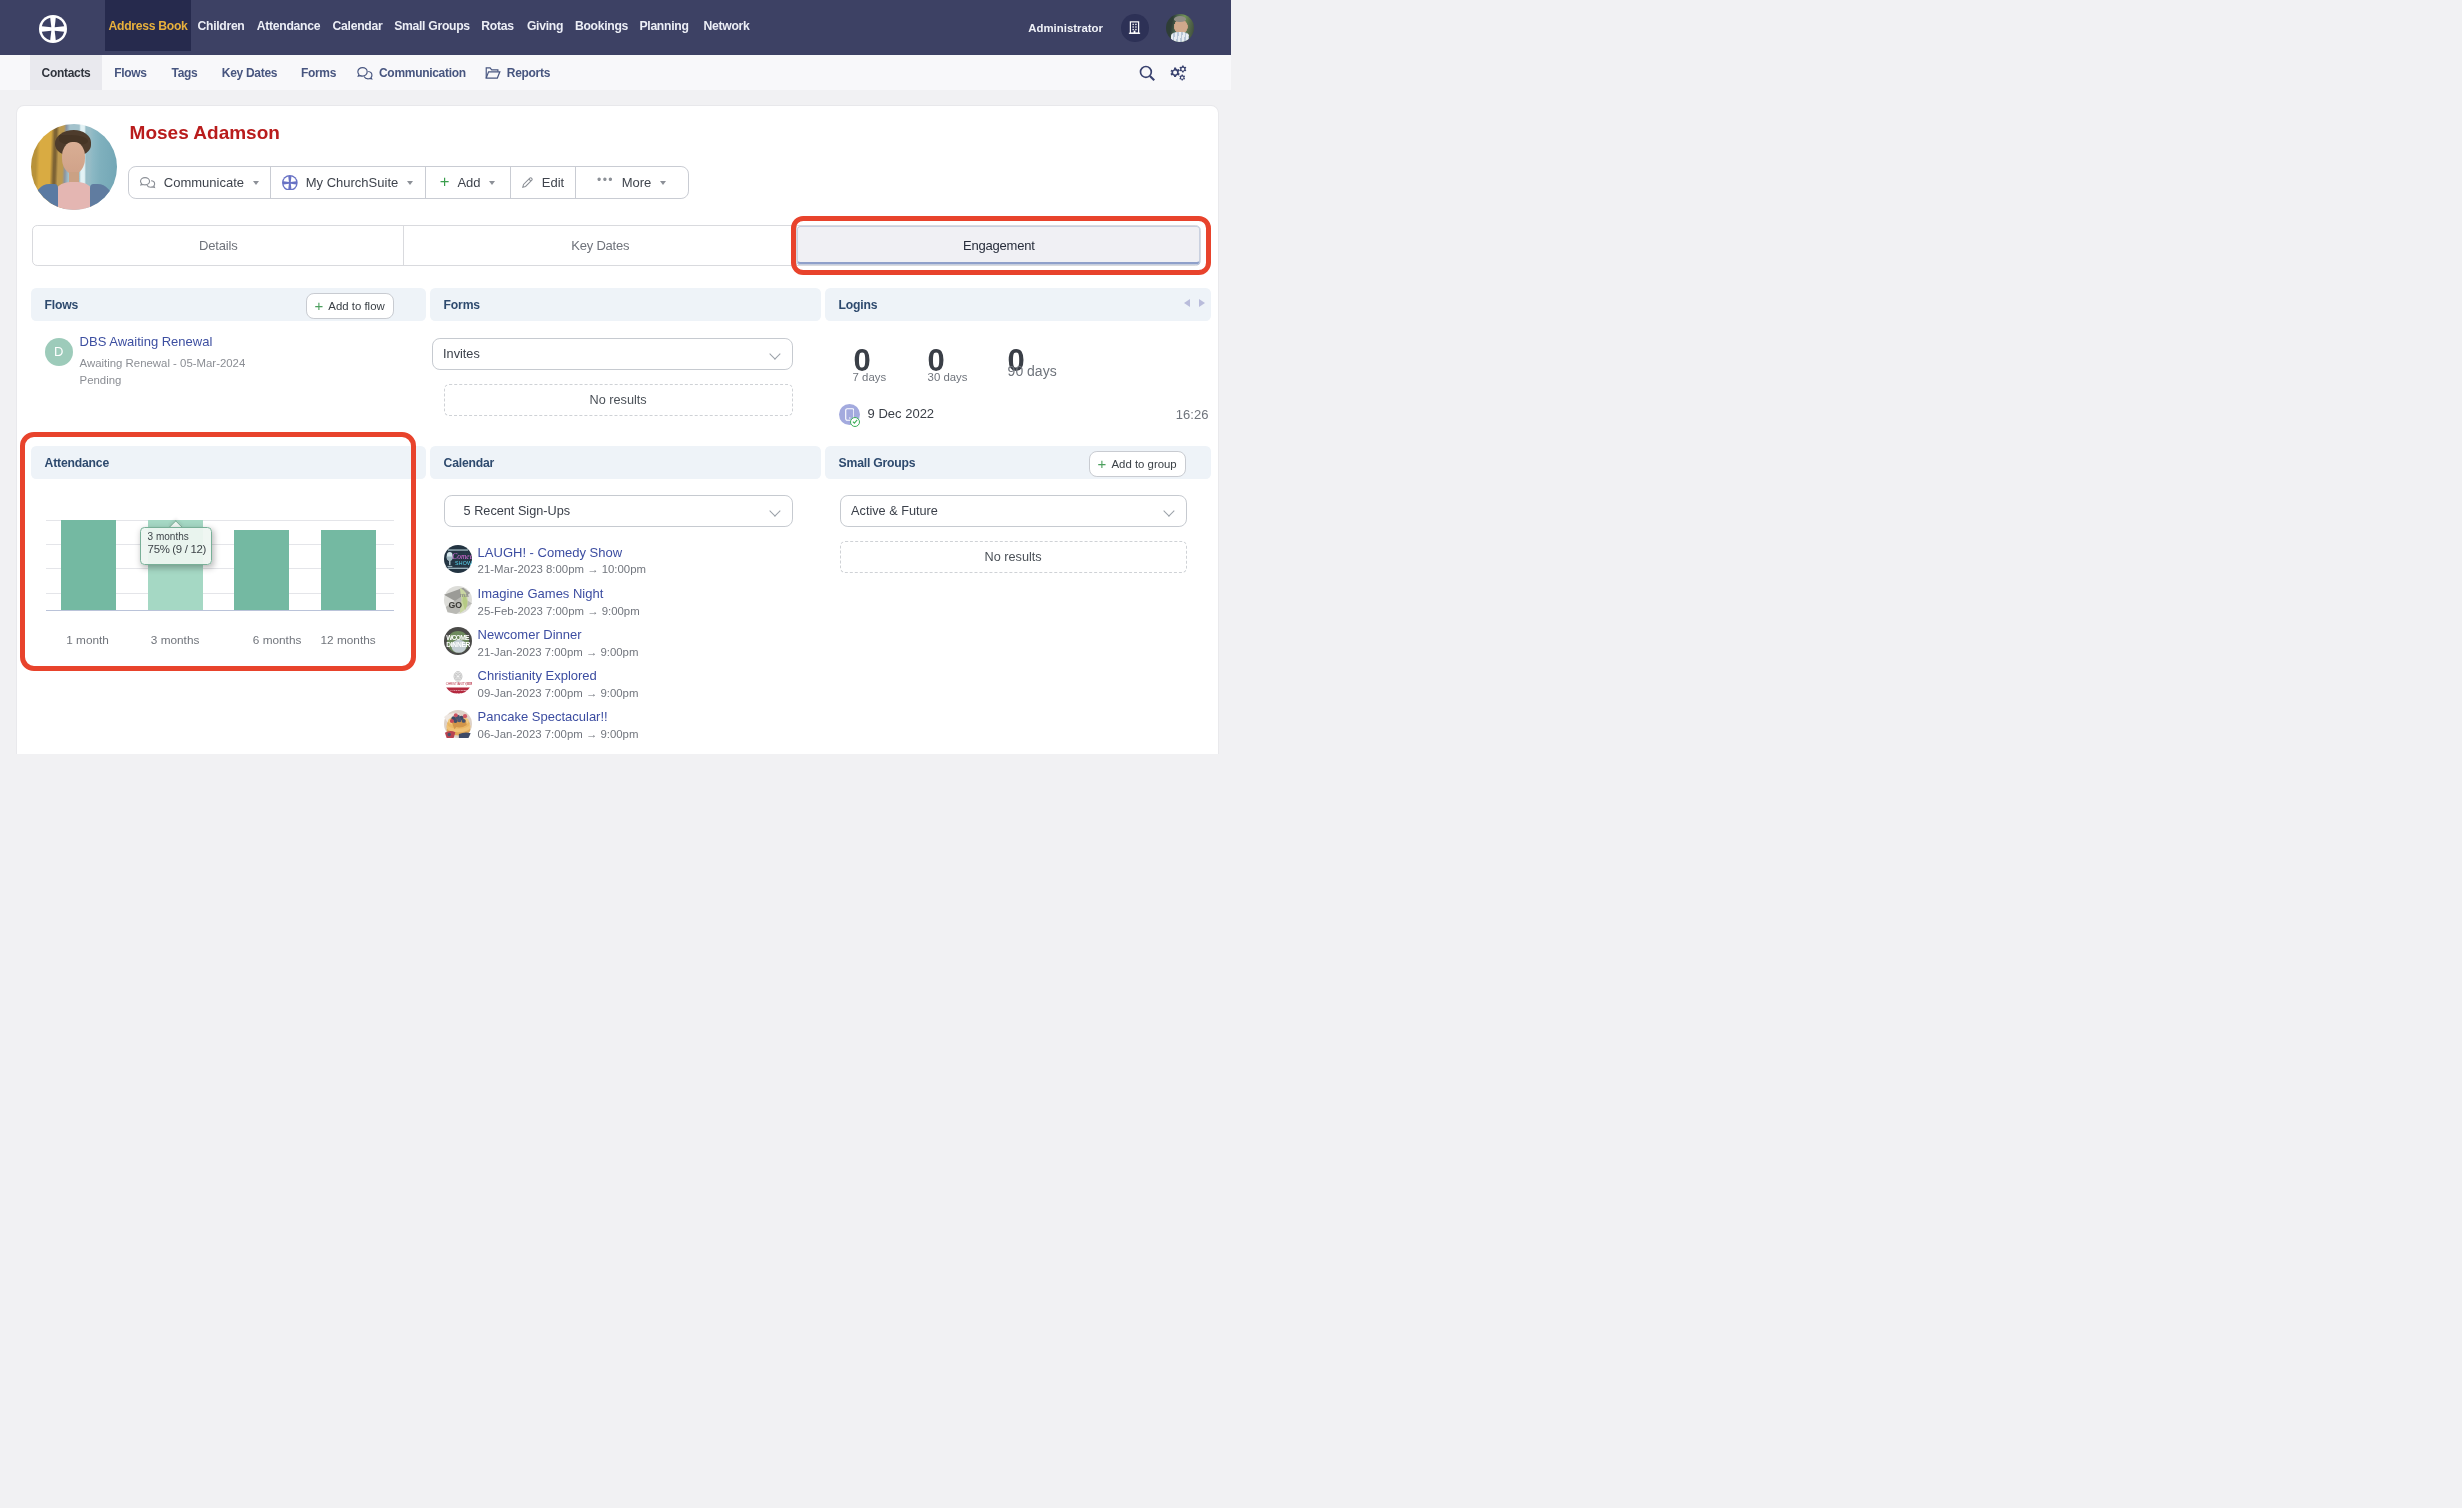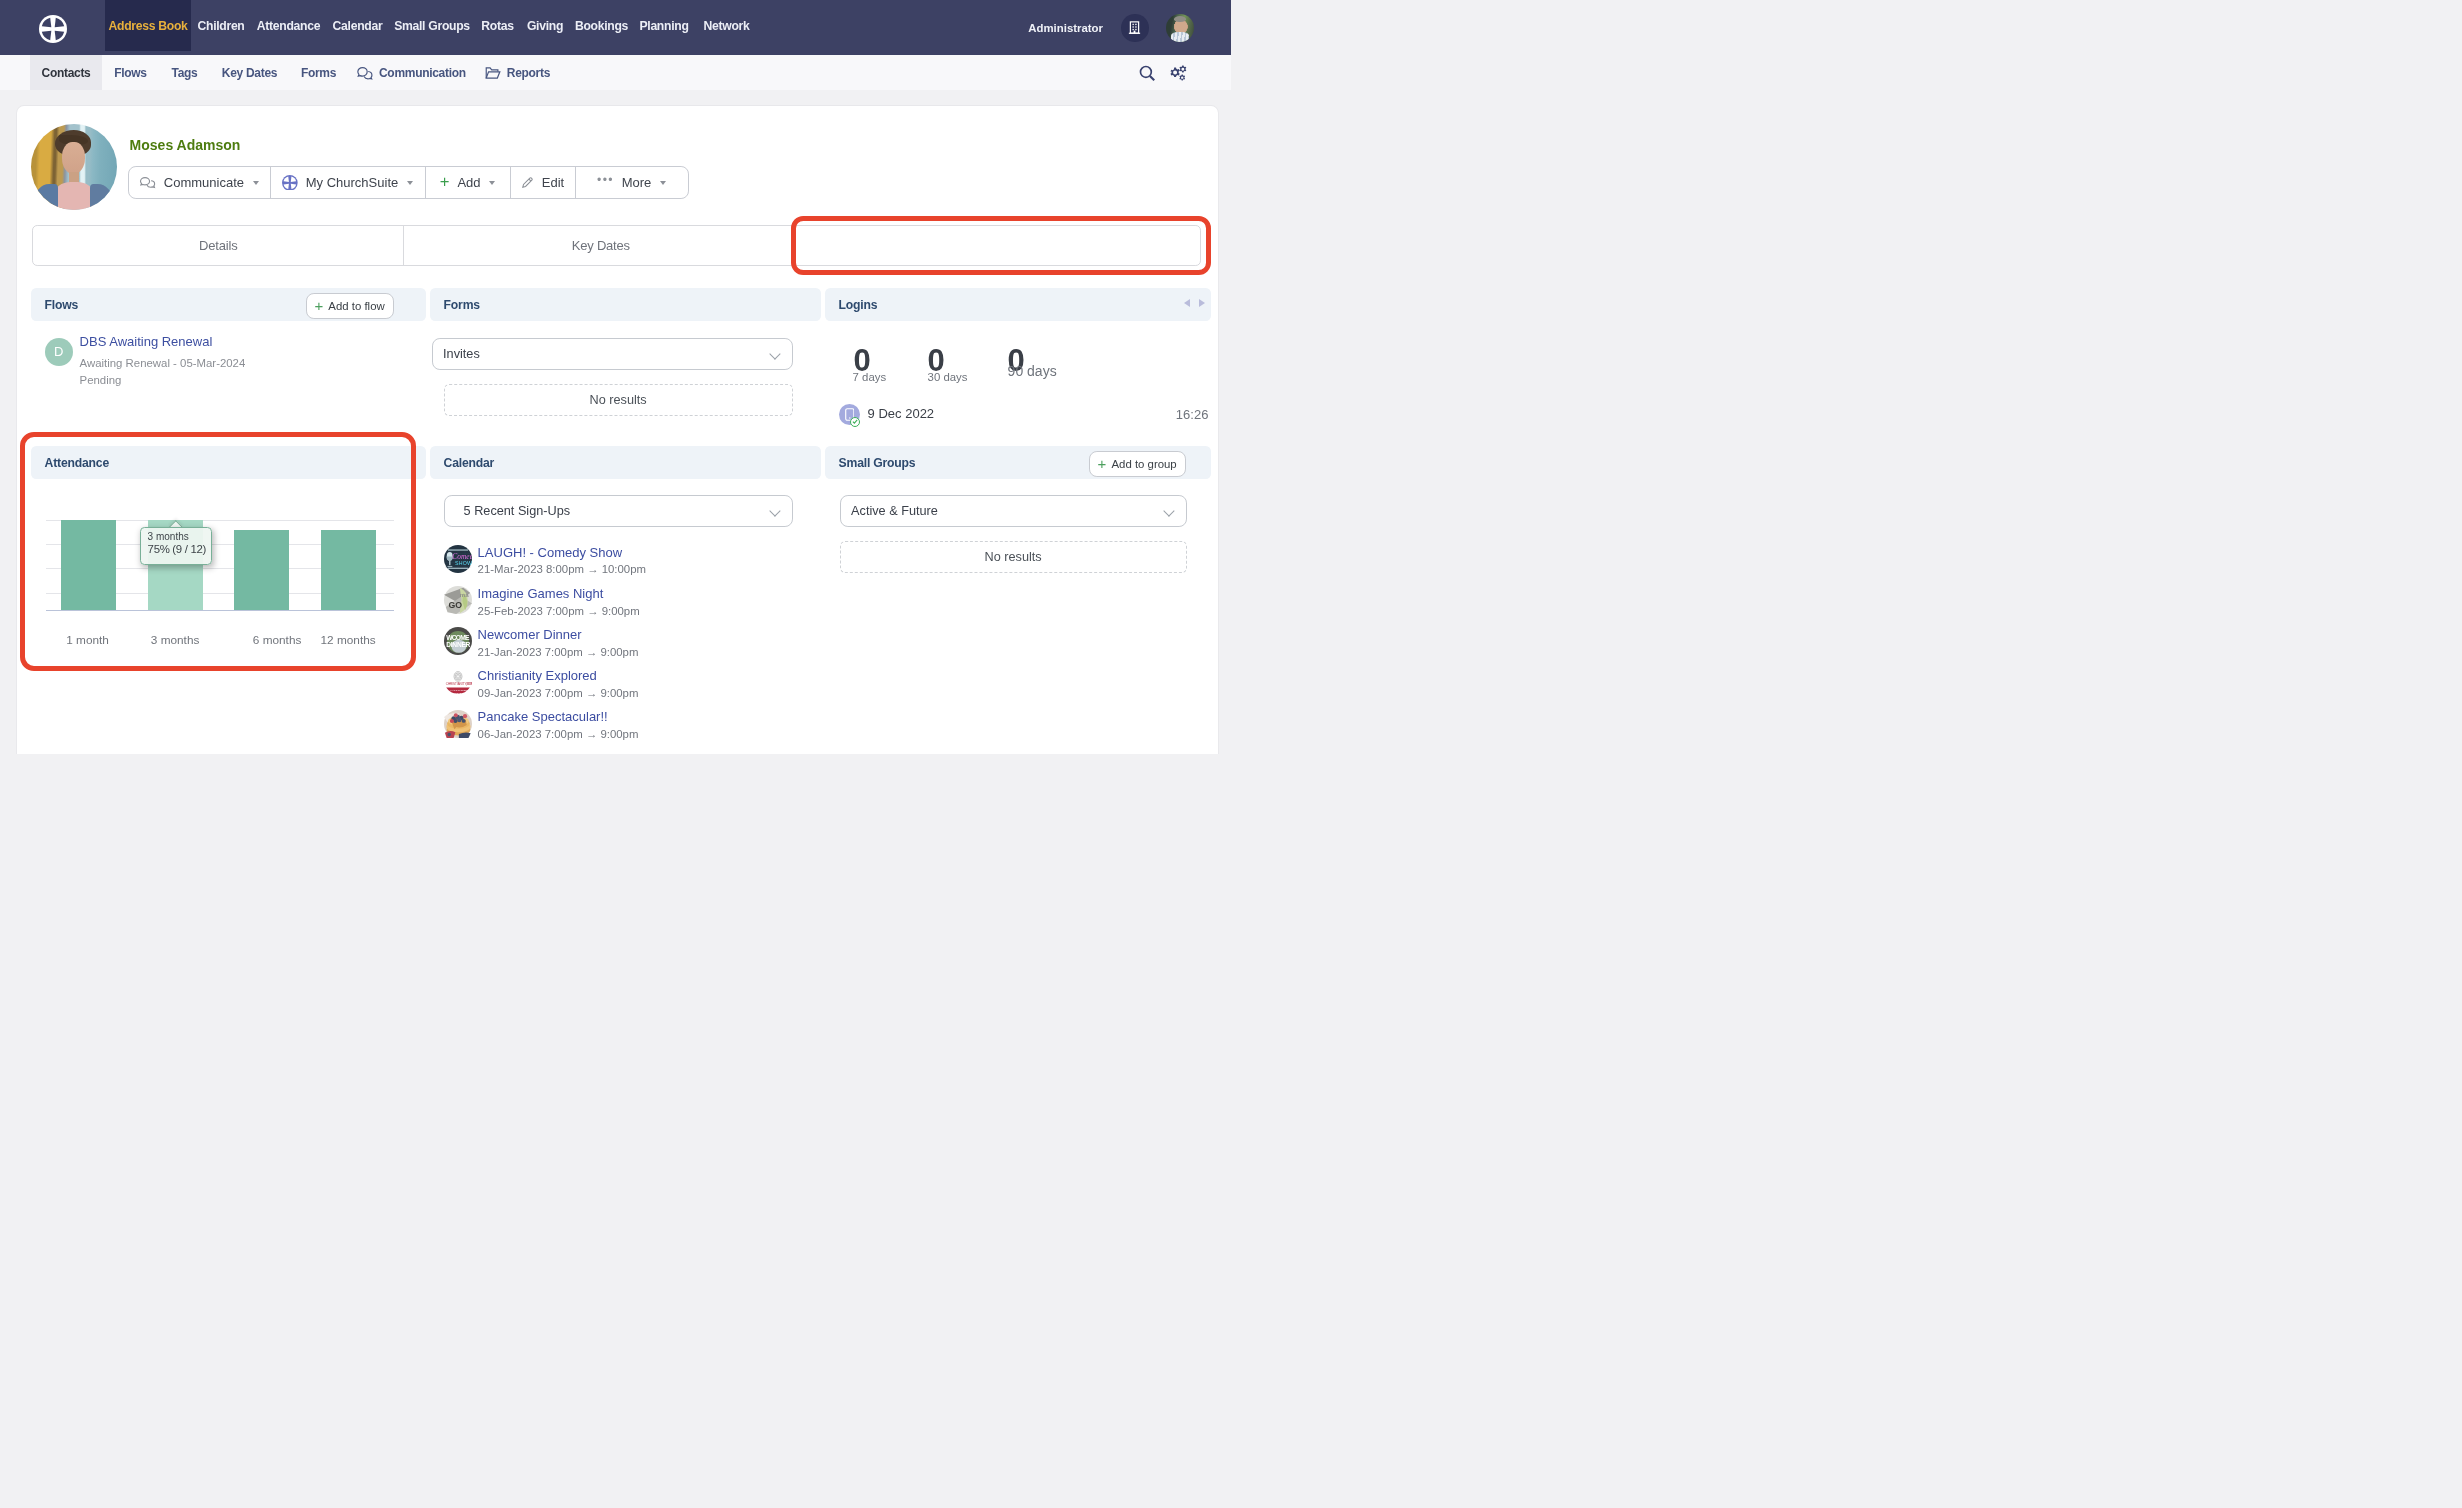--- a/index.html
+++ b/index.html
@@ -40,21 +40,21 @@
     linear-gradient(92deg, #b8923a 0 7%, #d9ab42 11% 23%, #7d6334 27% 29%, #bd9a50 32% 37%, #8a94a2 40%, #a3c2cc 44% 54%, #97bcc6 57% 67%, #8bb8c4 71%, #7fb0bd 79%, #72a6b5 100%);
 }
 .photo i { position:absolute; display:block; }
 .photo .hair { left:24.4px; top:6.1px; width:36px; height:26px; background:#4e3c2c; border-radius:52% 48% 42% 46%; }
 .photo .face { left:31px; top:18.3px; width:23.6px; height:32px; background:linear-gradient(#d9ae94,#d0a289); border-radius:47% 47% 52% 52%; }
 .photo .fringe { left:28px; top:10.5px; width:29px; height:10.5px; background:#463525; border-radius:12% 85% 50% 70%; }
 .photo .hoodie { left:23px; top:58px; width:40px; height:30px; background:#e4b6b2; border-radius:42% 42% 0 0; }
 .photo .jacket-l { left:3.5px; top:60px; width:23.6px; height:27px; background:#5a7aa2; border-radius:65% 15% 0 0; }
 .photo .jacket-r { left:59px; top:60px; width:23.6px; height:27px; background:#607ca0; border-radius:15% 65% 0 0; }
 .photo .neck { left:38px; top:48px; width:10.5px; height:11.4px; background:#cba184; }
-.pname { position:absolute; left:113px; top:31px; font-size:14px; font-weight:700; color:#4d7c0f; }
+.pname { position:absolute; left:113px; top:16px; font-size:19px; font-weight:700; color:#b91c1c; }
 .btnrow { position:absolute; left:111px; top:60px; height:33px; display:flex; border:0.9px solid #c9ccd3; border-radius:7.9px; background:#fff; }
 .btnrow .seg { display:flex; align-items:center; justify-content:center; gap:7.9px; border-right:0.9px solid #c9ccd3; font-size:13px; color:#3f444d; }
 .btnrow .seg:last-child { border-right:none; }
 .caret { width:0; height:0; border-left:3.9px solid transparent; border-right:3.9px solid transparent; border-top:4.8px solid #8c9097; margin-left:0.9px; }
 
 
 .viewtabs { position:absolute; left:15.7px; top:119px; width:1169px; height:41px; display:flex; border:0.9px solid #d9dade; border-radius:5.2px; background:#fff; }
 .viewtabs .vt { display:flex; align-items:center; justify-content:center; font-size:13px; letter-spacing:-0.2px; color:#6f737b; border-right:0.9px solid #d9dade; }
 .viewtabs .vt:last-child { border-right:none; }
 .viewtabs .vt.active { background:#f0f0f4; color:#272d3b; box-shadow:inset 0 0 0 0.9px #c6cede, inset 0 -3.1px 0 #8fa0ca; border-radius:3.5px; }
@@ -192,20 +192,21 @@
     <div class="seg" style="width:112px">
       <span style="color:#8c9097;letter-spacing:1.3px;font-size:12.2px;margin-top:-4.4px">•••</span>
       <span>More</span>
         <span class="caret"></span>
     </div>
   </div>
 
   <div class="viewtabs">
     <div class="vt" style="width:371px">Details</div>
     <div class="vt" style="width:393px">Key Dates</div>
+    <div class="vt active" style="flex:1">Engagement</div>
   </div>
 
   <div class="col" style="left:14px; top:182px; width:395px;">
     <div class="sechead">
         <h3>Flows</h3>
         <div class="addbtn" style="right:32px; top:5.2px;"><span class="plus">+</span>Add to flow</div>
       </div>
     <div style="position:relative; height:0">
       <div style="position:absolute; left:14px; top:16.6px; width:28px; height:28px; border-radius:50%; background:#9dcbba; color:#fff; font-size:13px; display:flex; align-items:center; justify-content:center;">D</div>
       <div style="position:absolute; left:49px; top:13px; font-size:13px; color:#3d4fa1;">DBS Awaiting Renewal</div>

